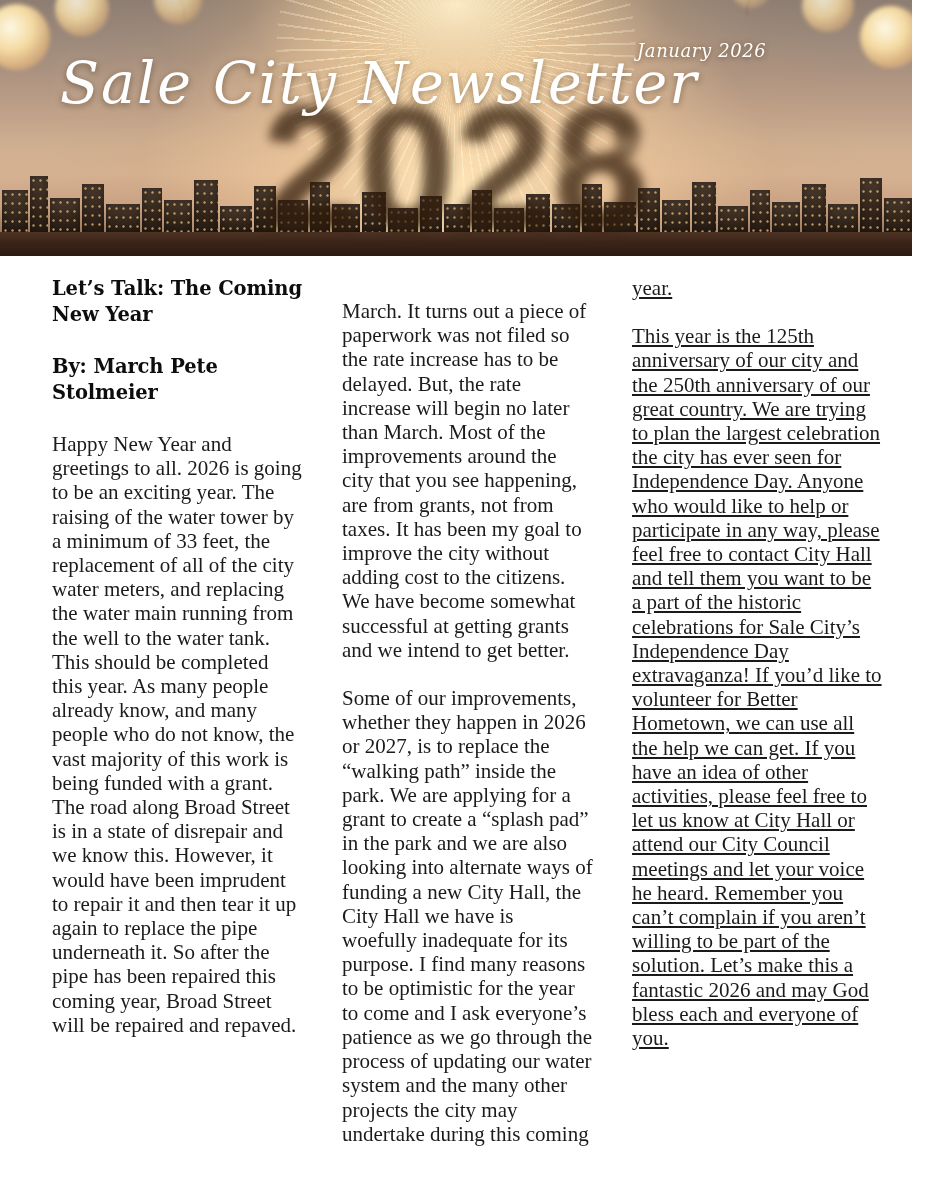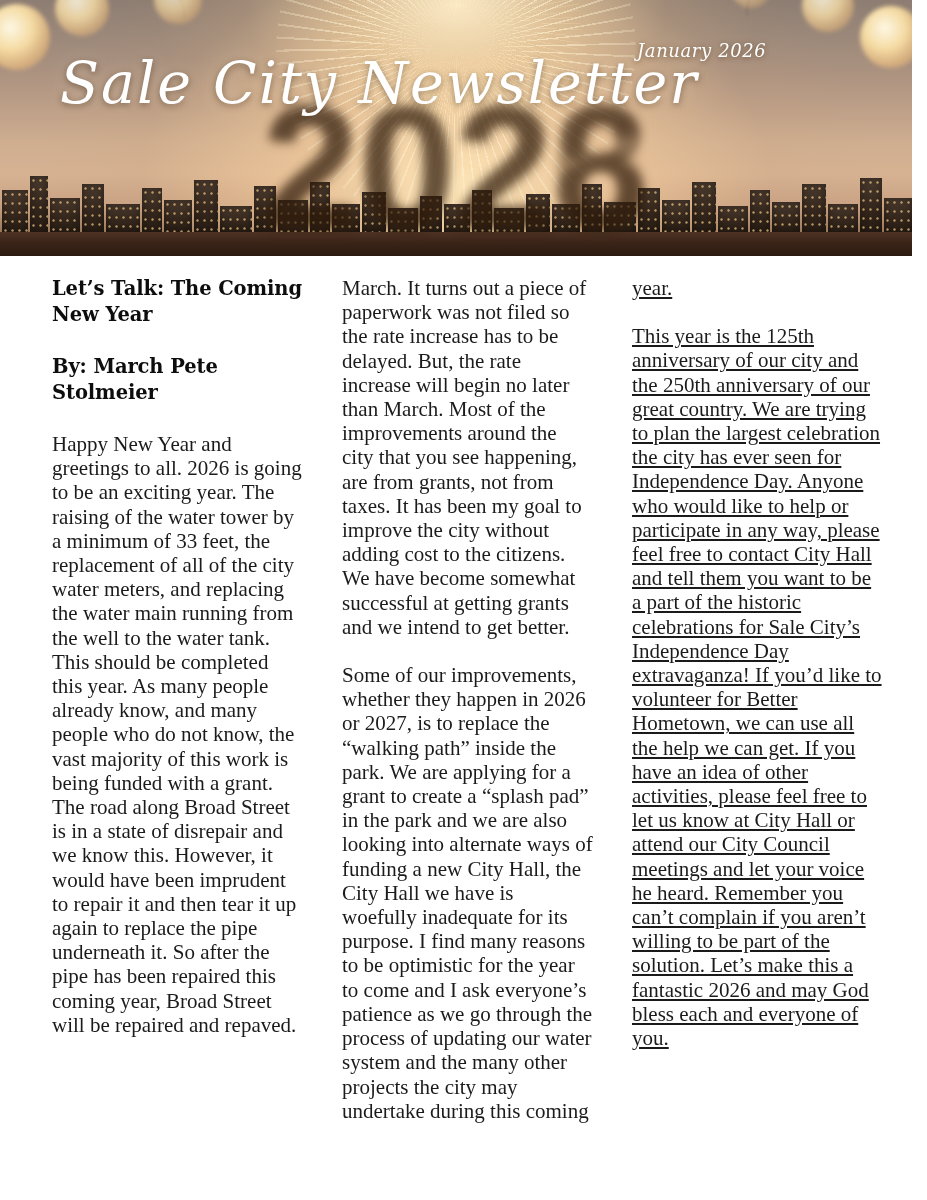--- a/index.html
+++ b/index.html
@@ -206,21 +206,21 @@
     margin: 20px 44px 0 52px;
     display: flex;
     gap: 39px;
     align-items: flex-start;
   }
   .col {
     flex: 1 1 0;
     min-width: 0;
   }
   .col-1 { max-width: 256px; }
-  .col-2 { max-width: 258px; }
+  .col-2 { max-width: 258px; margin-top: 23px; }
   .col-3 { max-width: 262px; text-decoration: underline; }
 
   .headline {
     font-family: "DejaVu Serif", "Liberation Serif", serif;
     font-weight: bold;
     font-size: 19.5px;
     line-height: 26px;
     margin: 0 0 26px 0;
     color: #0d0d0d;
     letter-spacing: -0.1px;

